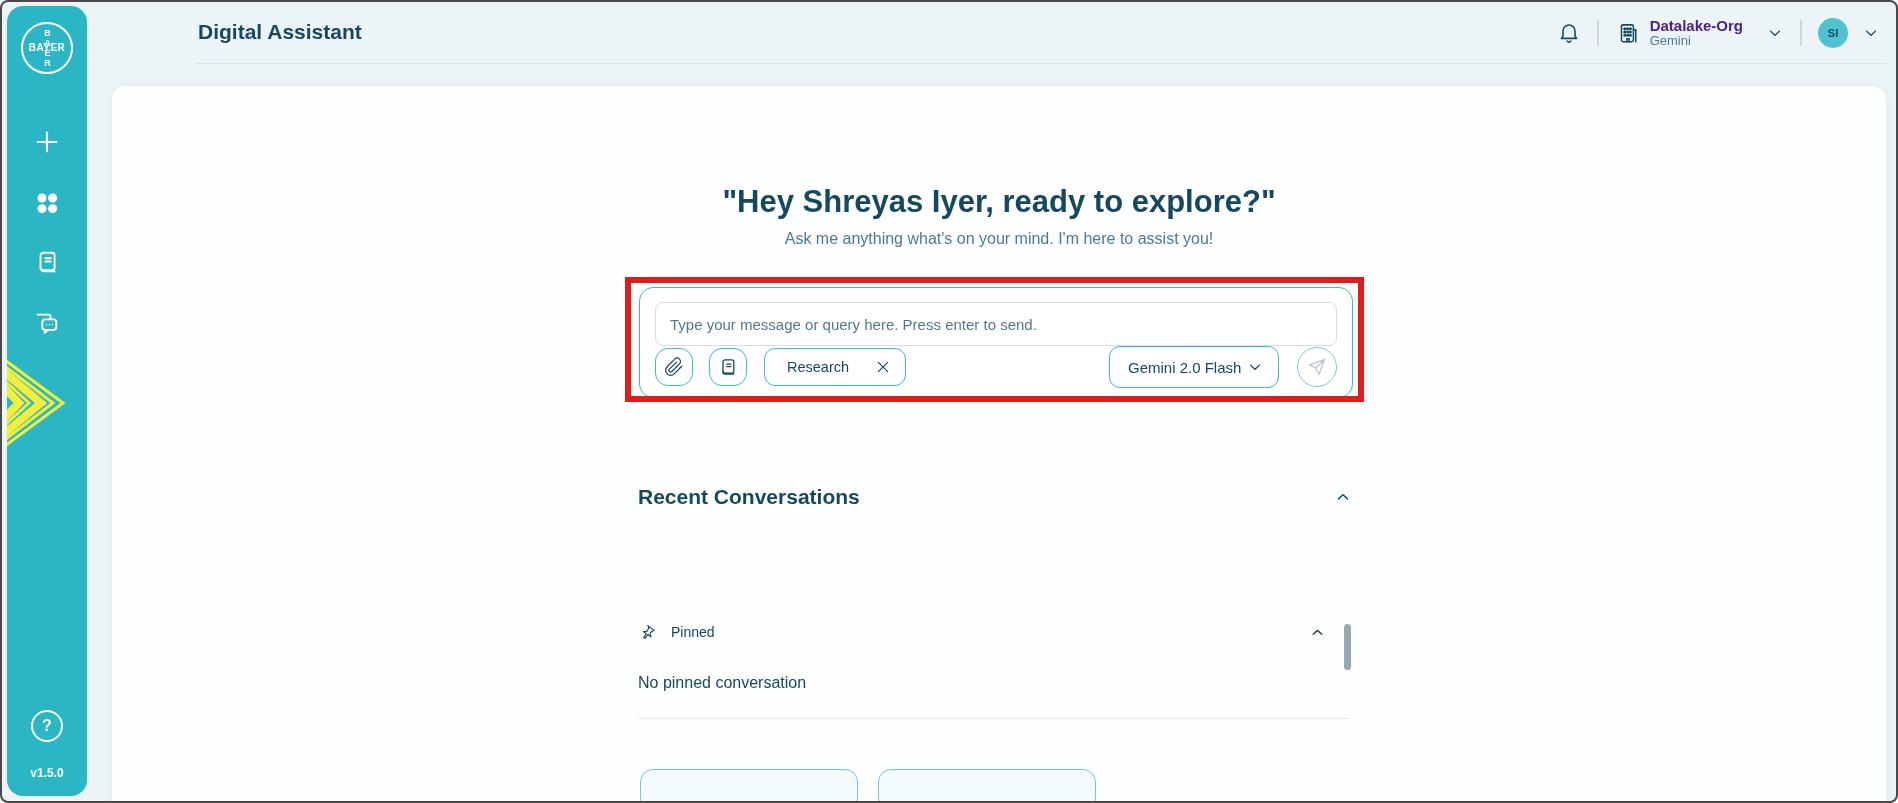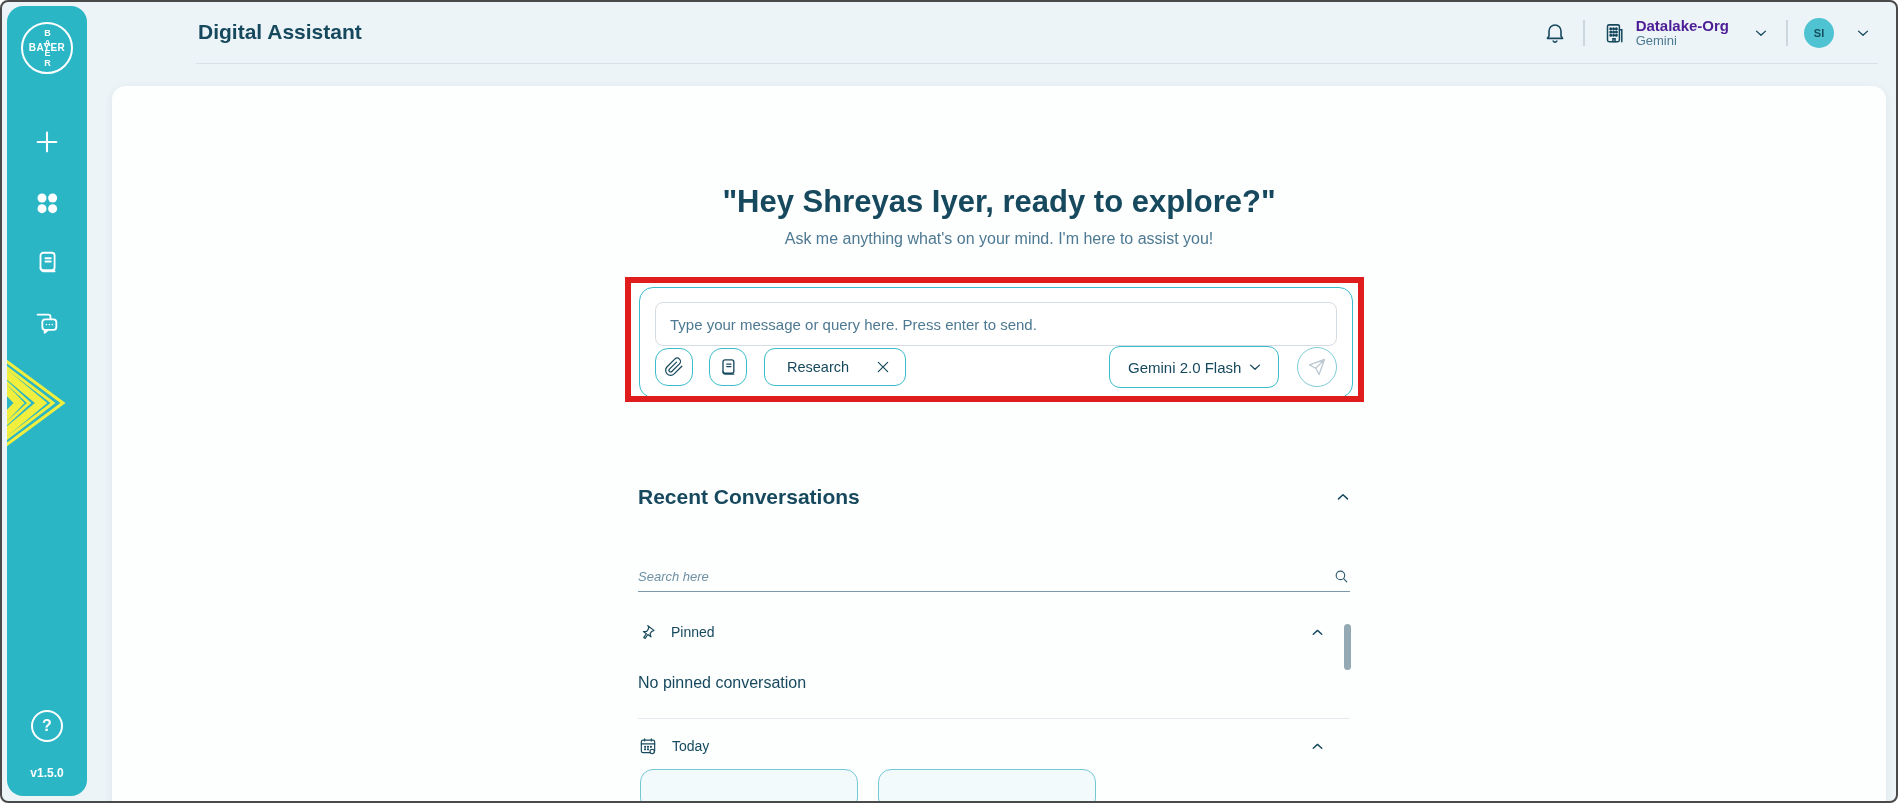--- a/index.html
+++ b/index.html
@@ -39,37 +39,37 @@
     color:#fff; font-size:16px; font-weight:bold;
     display:flex; align-items:center; justify-content:center;
   }
   .version {
     position:absolute; left:0; right:0; top:760px; text-align:center;
     color:#ffffff; font-size:12px; font-weight:bold;
   }
   .decor { position:absolute; left:-4px; top:336px; }
   
   .header {
-    position:absolute; left:86px; right:8px; top:0; height:62px;
+    position:absolute; left:86px; right:0; top:0; height:62px;
   }
   .header-rule { position:absolute; left:108px; right:10px; top:61px; height:1px; background:#d8e2e8; }
   .app-title {
     position:absolute; left:110px; top:18px;
     color:#17495e; font-size:21px; font-weight:bold;
   }
   .header-right {
     position:absolute; right:16px; top:0; height:62px;
     display:flex; align-items:center; gap:16px;
   }
   .vsep { width:2px; height:26px; background:#ccd8df; }
   .org-block { display:flex; align-items:center; gap:9px; cursor:pointer; }
   .org-text { display:flex; flex-direction:column; line-height:1.15; }
   .org-name { color:#4c1d95; font-size:15px; font-weight:bold; }
   .org-role { color:#4e7992; font-size:13px; }
-  .avatar-block { display:flex; align-items:center; gap:20px; cursor:pointer; }
+  .avatar-block { display:flex; align-items:center; gap:14px; cursor:pointer; }
   .avatar {
     width:30px; height:30px; border-radius:50%; background:#4fc3d2;
     color:#16505e; font-size:11px; font-weight:bold;
     display:flex; align-items:center; justify-content:center;
   }
   
   .card {
     position:absolute; left:110px; top:84px; width:1774px; height:760px;
     background:#fdfefe; border-radius:14px; box-shadow:0 2px 10px rgba(30,60,80,.07);
   }
@@ -338,29 +338,20 @@
 
     <div class="recent-head">
       <span class="recent-title">Recent Conversations</span>
       <span class="chev-btn">
         <svg width="18" height="18" viewBox="0 0 24 24" fill="none" stroke="#17495e" stroke-width="2" stroke-linecap="round" stroke-linejoin="round">
             <path d="M6 14.5l6-5.5 6 5.5"></path>
           </svg>
       </span>
     </div>
 
-    <div class="search-row">
-      <input class="search-input" type="text" placeholder="Search here" style="">
-      <span class="chev-btn">
-        <svg width="17" height="17" viewBox="0 0 24 24" fill="none" stroke="#2f5a6e" stroke-width="1.6" stroke-linecap="round">
-            <circle cx="10.5" cy="10.5" r="6"></circle>
-            <path d="M15 15l4.5 4.5"></path>
-          </svg>
-      </span>
-    </div>
 
     <div class="section-head pinned-head">
       <span>
         <svg width="19" height="19" viewBox="0 0 24 24" fill="none" stroke="#17495e" stroke-width="1.5" stroke-linecap="round" stroke-linejoin="round">
             <path d="M13.5 3.5l7 7-3 .9-2.4 2.4.4 4.2-3.4-3.4L8 19l-1.5-1.5 3.9-4.1-3.4-3.4 4.2.4 2.4-2.4.9-3z" transform="rotate(-8 12 12)"></path>
           </svg>
       </span>
       <span class="label">Pinned</span>
       <span class="spacer"></span>
       <span class="chev-btn">
@@ -369,39 +360,18 @@
           </svg>
       </span>
     </div>
 
     <div class="scroll-thumb"></div>
 
     <div class="empty-text">No pinned conversation</div>
 
     <div class="divider"></div>
 
-    <div class="section-head today-head">
-      <span>
-        <svg width="20" height="20" viewBox="0 0 24 24" fill="none" stroke="#17495e" stroke-width="1.4" stroke-linecap="round">
-            <rect x="4" y="5" width="16" height="15" rx="2"></rect>
-            <path d="M4 9.5h16M8 3.5V6M16 3.5V6"></path>
-            <circle cx="8.5" cy="13" r="0.6" fill="#17495e"></circle>
-            <circle cx="12" cy="13" r="0.6" fill="#17495e"></circle>
-            <circle cx="15.5" cy="13" r="0.6" fill="#17495e"></circle>
-            <circle cx="8.5" cy="16" r="0.6" fill="#17495e"></circle>
-            <circle cx="12" cy="16" r="0.6" fill="#17495e"></circle>
-            <circle cx="17" cy="18.5" r="2.6" fill="#fdfefe"></circle>
-          </svg>
-      </span>
-      <span class="label">Today</span>
-      <span class="spacer"></span>
-      <span class="chev-btn">
-        <svg width="17" height="17" viewBox="0 0 24 24" fill="none" stroke="#17495e" stroke-width="2" stroke-linecap="round" stroke-linejoin="round">
-            <path d="M6 14.5l6-5.5 6 5.5"></path>
-          </svg>
-      </span>
-    </div>
 
     <div class="convo-card c1"></div>
     <div class="convo-card c2"></div>
 
   </div>
 </div>
 
 </body></html>

